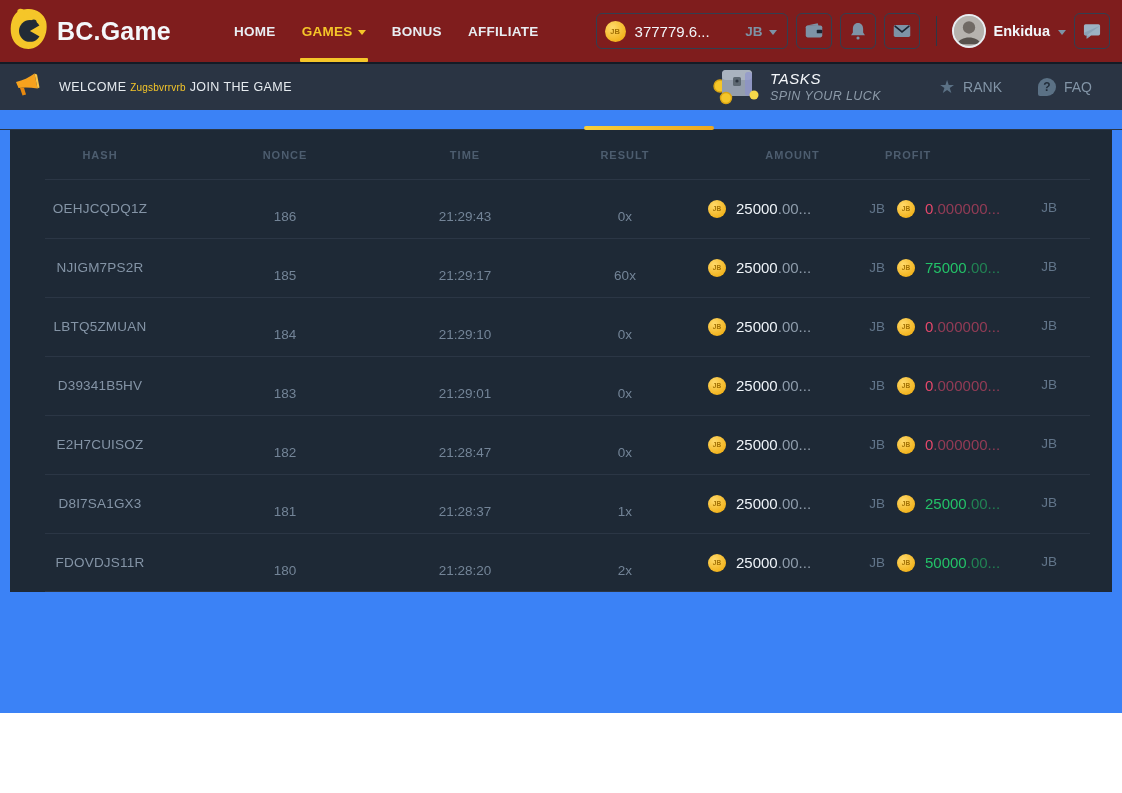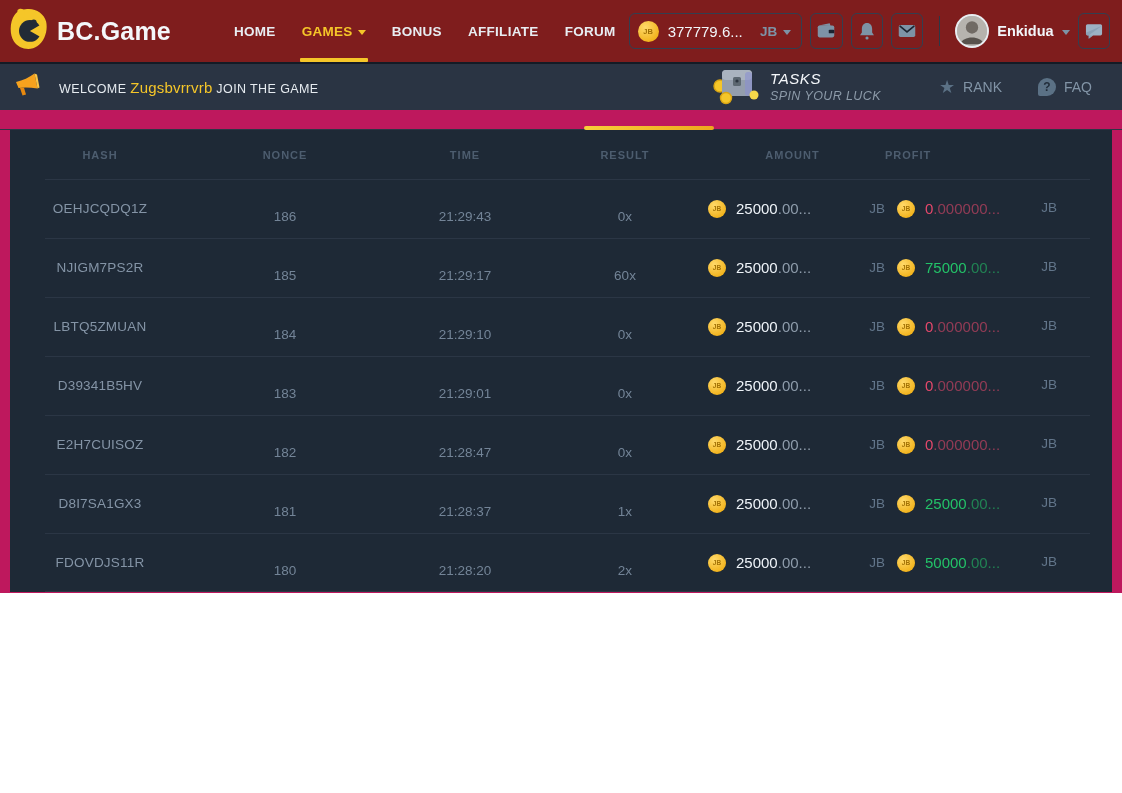--- a/index.html
+++ b/index.html
@@ -29,33 +29,33 @@
   .icon-btn { display:flex; align-items:center; justify-content:center; width:36px; height:36px; border:1.5px solid #323f50; border-radius:6px; margin-left:8px; cursor:pointer; }
   .v-sep { width:1px; height:30px; background:#2c3847; margin:0 15px 0 16px; }
   .user-menu { display:flex; align-items:center; gap:8px; cursor:pointer; }
   .avatar { width:34px; height:34px; border-radius:50%; border:2px solid #e9edf1; overflow:hidden; background:#b9bdc1; flex:none; }
   .user-name { color:#f2f6fa; font-size:14.5px; font-weight:bold; }
 
   
   .banner { display:flex; align-items:center; height:48px; background:#2a3443; border-top:2px solid #141b25; padding:0 30px 0 14px; }
   .banner-left { display:flex; align-items:center; gap:18px; }
   .welcome-text { font-size:12.5px; color:#e6ebf0; letter-spacing:.4px; }
-  .welcome-text .uname { color:#f5c629; font-size:15px; letter-spacing:.2px; }
+  .welcome-text .uname { color:#f5c629; font-size:10px; letter-spacing:.2px; }
   .banner-right { display:flex; align-items:center; margin-left:auto; }
   .tasks { display:flex; align-items:center; gap:10px; cursor:pointer; }
   .tasks-txt { display:flex; flex-direction:column; line-height:1.25; font-style:italic; }
   .tasks-title { color:#f4f7fa; font-size:15px; font-weight:normal; letter-spacing:.6px; }
   .tasks-sub { color:#8c9aa8; font-size:12.5px; letter-spacing:.4px; }
   .rank { display:flex; align-items:center; gap:8px; margin-left:58px; color:#8294a6; font-size:14px; cursor:pointer; }
   .star { color:#5b7185; font-size:18px; line-height:1; }
   .faq { display:flex; align-items:center; gap:8px; margin-left:36px; color:#8294a6; font-size:14px; cursor:pointer; }
   .qmark { display:flex; align-items:center; justify-content:center; width:18px; height:18px; border-radius:50% 50% 50% 2px; background:#5b7185; color:#222d3a; font-size:12px; font-weight:bold; }
 
   
-  .main { position:relative; height:483px; background:#be185d; }
+  .main { position:relative; height:603px; background:#3b82f6; }
   .main::before { content:""; position:absolute; left:0; right:0; top:19px; height:1px; background:#2b3645; }
   .tab-indicator { position:absolute; left:584px; top:16px; width:130px; height:3.5px; border-radius:2px; background:linear-gradient(90deg,#f7cf3a,#eda71d); }
   .table-card { position:absolute; left:10px; right:10px; top:20px; height:462px; background:#1e2936; }
 
   .grid { display:grid; grid-template-columns:180px 190px 170px 150px 185px 227px; align-items:center; }
   .thead { height:49px; color:#4d5d6f; font-size:11px; font-weight:bold; letter-spacing:1px; }
   .c-center { text-align:center; }
   .h-profit { padding-right:55px; text-align:left; }
 
   .row { position:relative; height:59px; font-size:13.5px; cursor:pointer; }
@@ -98,23 +98,20 @@
         </div>
       <div class="nav-item active">
           <span>GAMES</span>
           <span class="caret"></span>
         </div>
       <div class="nav-item">
           <span>BONUS</span>
         </div>
       <div class="nav-item">
           <span>AFFILIATE</span>
-        </div>
-      <div class="nav-item">
-          <span>FORUM</span>
         </div>
     </nav>
 
     <div class="balance-pill">
       <span class="coin lg">
           <i>JB</i>
         </span>
       <span class="balance-amt">377779.6...</span>
       <span class="balance-cur">
           <span>JB</span>

